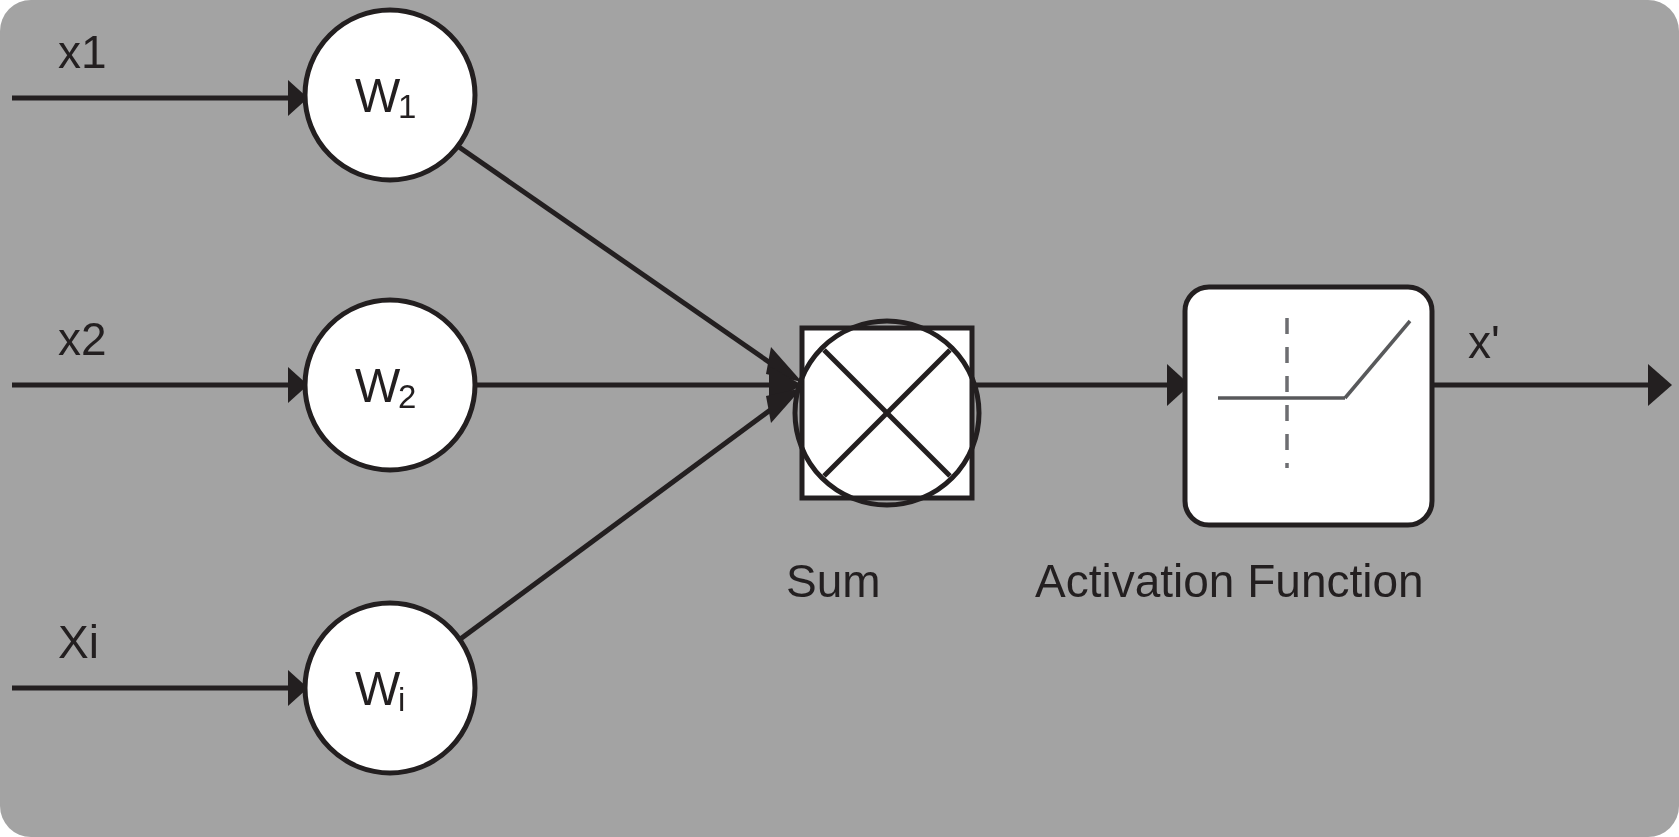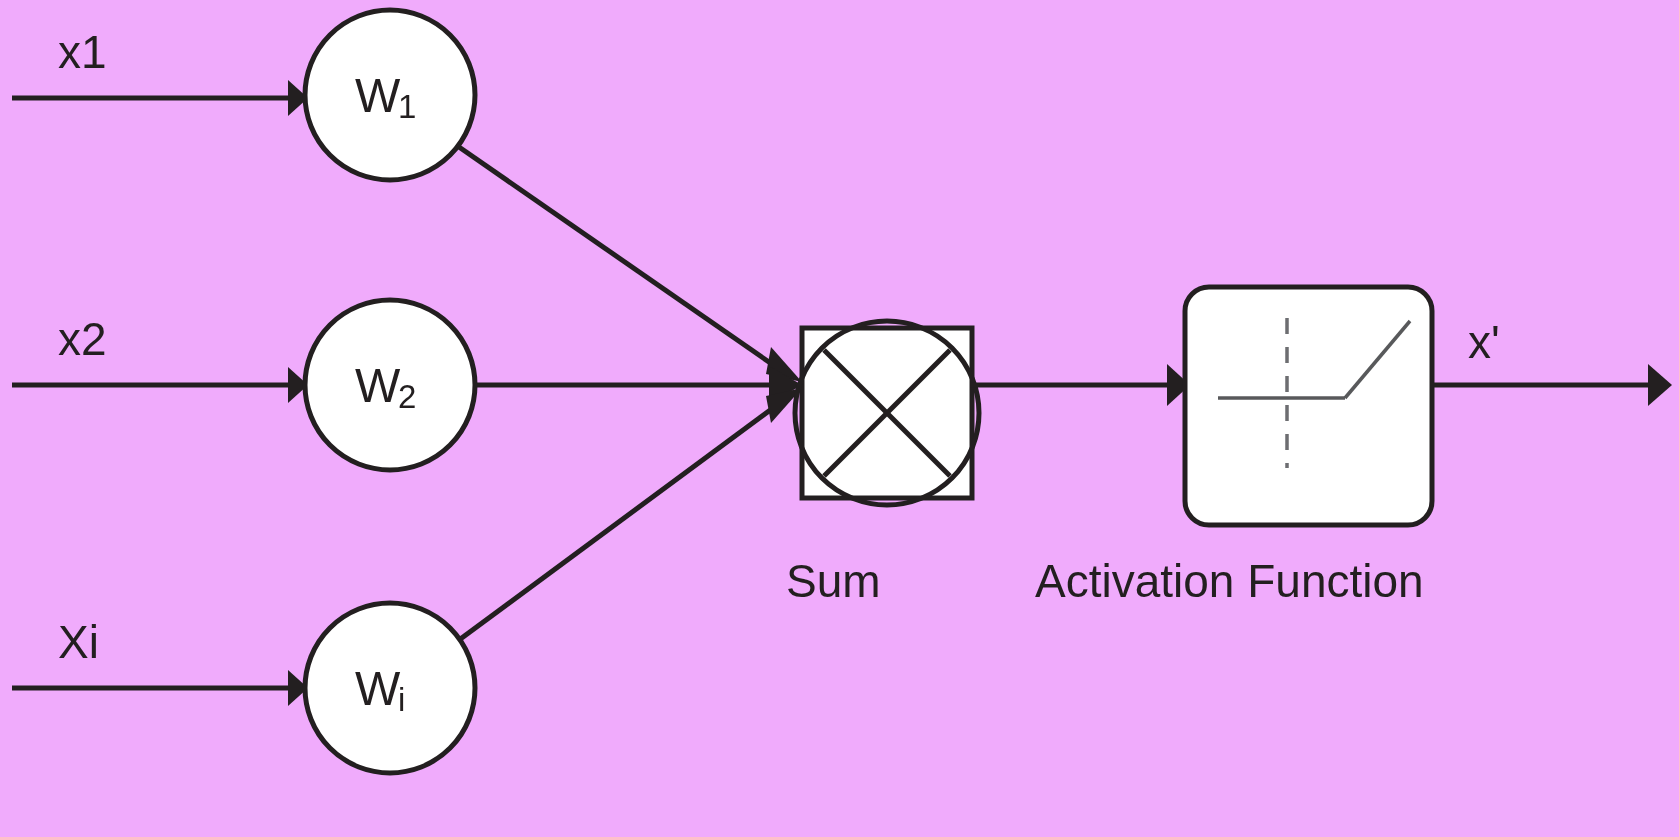--- a/index.html
+++ b/index.html
@@ -9,22 +9,23 @@
     background: #ffffff;
   }
   body {
     font-family: "Liberation Sans", sans-serif;
     color: #231f20;
   }
   #canvas {
     position: relative;
     width: 1679px;
     height: 837px;
-    background: #f0abfc;
+    background: #a3a3a3;
     overflow: hidden;
+    border-radius: 31px;
   }
   #diagram-svg {
     position: absolute;
     left: 0;
     top: 0;
     width: 1679px;
     height: 837px;
     display: block;
   }
   .stroke-main {

